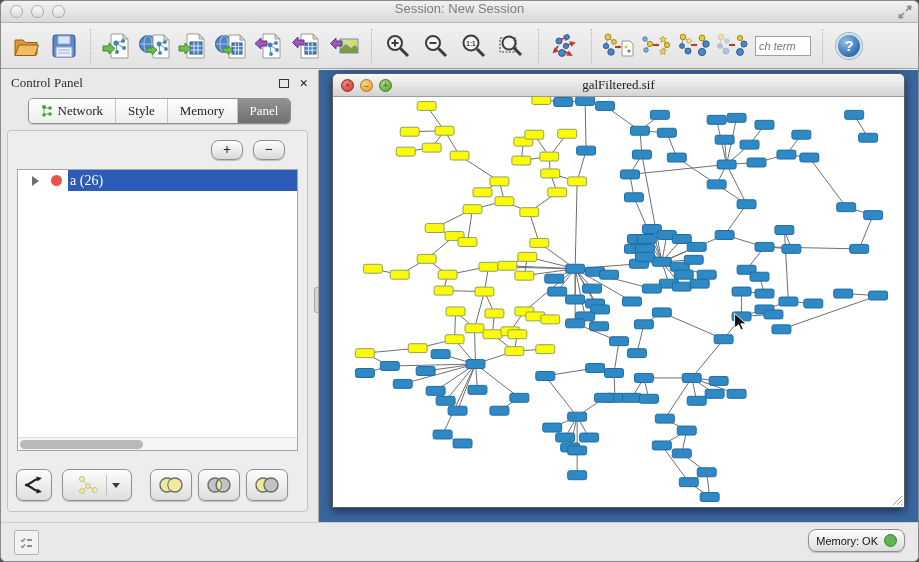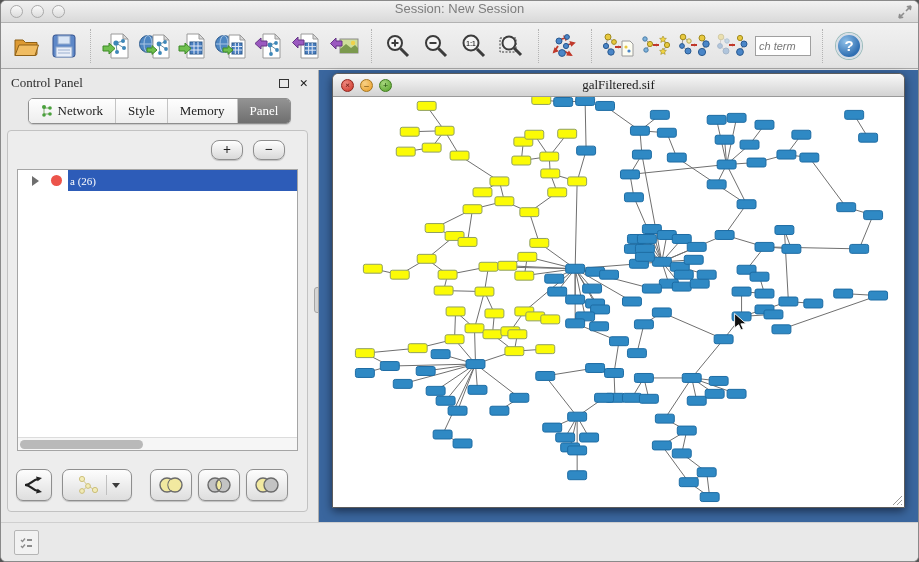--- a/index.html
+++ b/index.html
@@ -64,21 +64,21 @@
               justify-content:center; box-shadow:0 1px 1px rgba(0,0,0,.2); }
   .set-list { position:absolute; left:9px; right:9px; top:38px; bottom:60px;
               background:#fff; border:1px solid #a5a5a5; overflow:hidden; }
   .set-row { height:21px; display:flex; align-items:center; }
   .row-disclosure { width:0; height:0; border-left:7px solid #6e6e6e;
                     border-top:5px solid transparent; border-bottom:5px solid transparent;
                     margin-left:14px; }
   .row-dot { width:11px; height:11px; border-radius:50%; background:#ec544b;
              margin-left:12px; }
   .row-label { flex:1; height:21px; margin-left:6px; padding-left:2px;
-               font-size:11px; color:#111; display:flex; align-items:center; }
+               font-size:14px; color:#111; display:flex; align-items:center; }
   .set-row.selected .row-label { background:#2d5cb8; color:#fff; }
   .list-scroll { position:absolute; left:0; right:0; bottom:0; height:13px;
                  background:#f6f6f6; border-top:1px solid #dcdcdc; }
   .list-thumb { position:absolute; left:2px; top:2px; height:9px; width:44%;
                 background:#b9b9b9; border-radius:5px; }
   .cp-actions { position:absolute; left:8px; bottom:10px; display:flex;
                 align-items:center; }
   .act-btn { height:32px; border:1px solid #8f8f8f; border-radius:7px;
              background:linear-gradient(#fdfdfd,#dedede); display:flex;
              align-items:center; justify-content:center;
@@ -906,14 +906,18 @@
 
   <div class="statusbar">
     <div class="status-left-btn">
       <svg width="16" height="14" viewBox="0 0 16 14">
         <path d="M2 4l1.5 1.5L6 2.5" stroke="#8d8d8d" stroke-width="1.4" fill="none"></path>
         <line x1="8" y1="4" x2="13" y2="4" stroke="#8d8d8d" stroke-width="1.8"></line>
         <path d="M2 10l1.5 1.5L6 8.5" stroke="#8d8d8d" stroke-width="1.4" fill="none"></path>
         <line x1="8" y1="10" x2="13" y2="10" stroke="#8d8d8d" stroke-width="1.8"></line>
       </svg>
     </div>
+    <div class="memory-btn">
+      <span>Memory: OK</span>
+      <span class="memory-led" style="background: rgb(92, 184, 78);"></span>
+    </div>
   </div>
 </div>
 
 </body></html>

